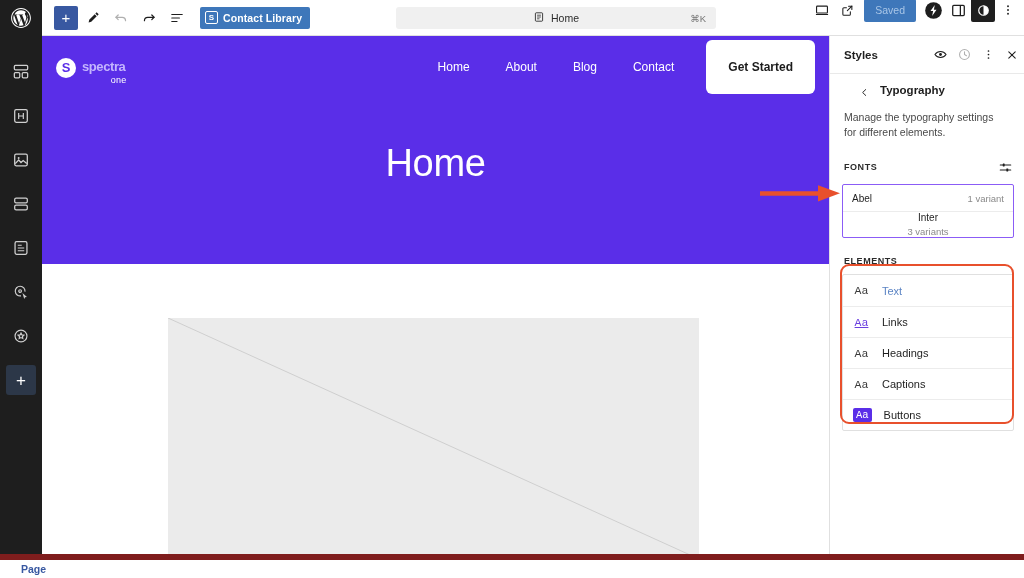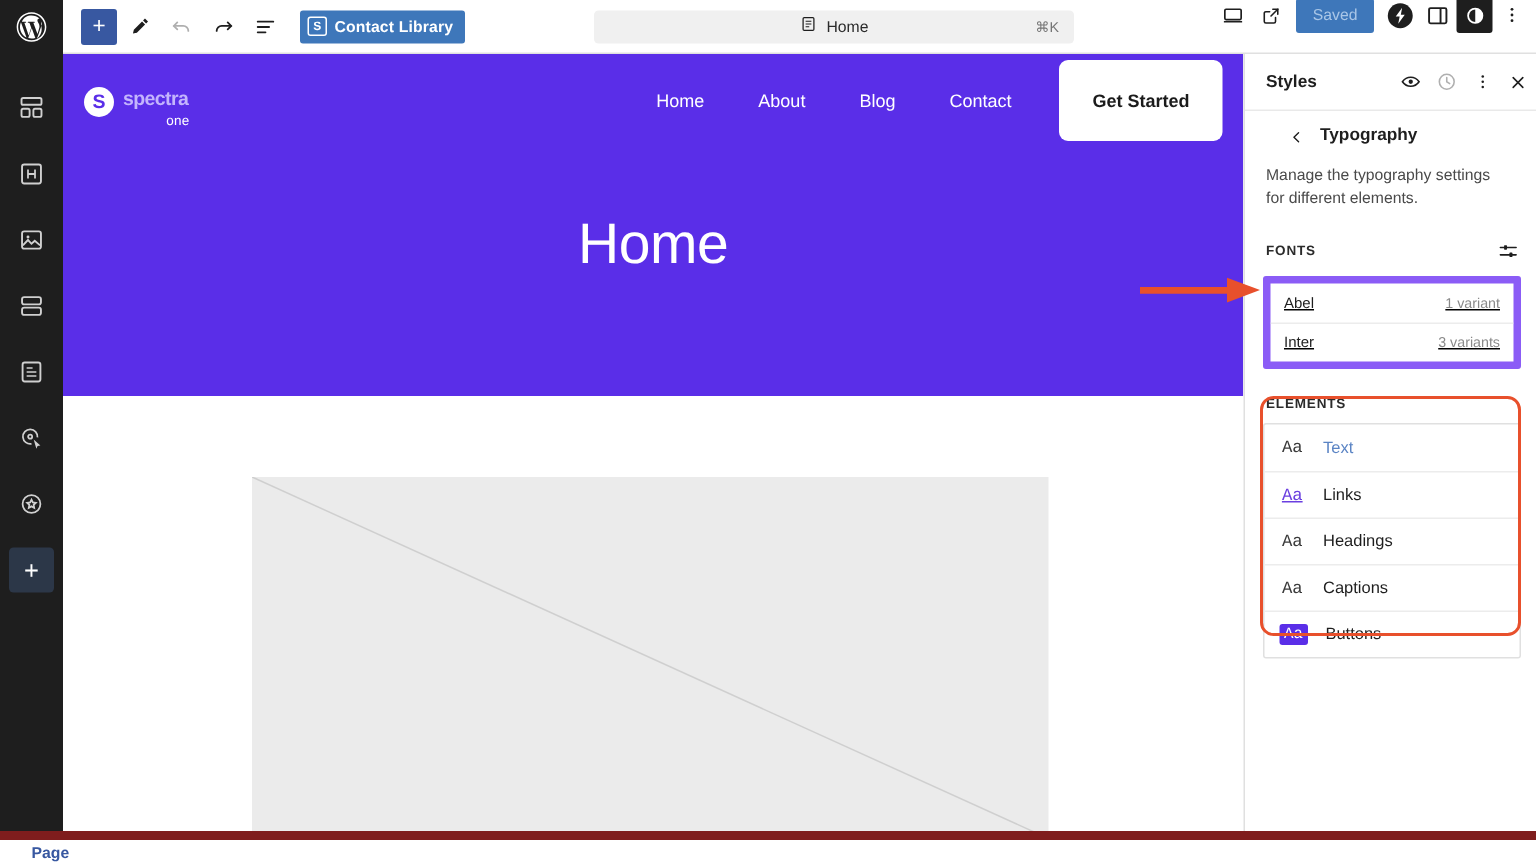--- a/index.html
+++ b/index.html
@@ -189,27 +189,27 @@
     padding: 18px 10px 6px 14px;
   }
   .sb-sec-label {
     font-size: 9px; font-weight: 600; letter-spacing: .55px; color: #2b2b2b;
     text-transform: uppercase;
   }
   .sb-sec-icon { width: 18px; height: 18px; display: flex; align-items: center; justify-content: center; cursor: pointer; }
 
   .font-list {
     margin: 2px 10px 0 12px;
-    border: 5px solid #8b5cf6; border-radius: 2px; overflow: hidden; text-decoration: underline;
+    border: 1px solid #8b5cf6; border-radius: 2px; overflow: hidden;
   }
   .font-row {
     height: 26px; display: flex; align-items: center; justify-content: space-between;
     padding: 0 9px; cursor: pointer;
   }
-  .font-row + .font-row { border-top: 1px solid #ececec; }
+  .font-row + .font-row { border-top: 1px solid #ececec; flex-direction: column; }
   .font-name { font-size: 10px; color: #1e1e1e; }
   .font-variant { font-size: 9.5px; color: #8a8a8a; }
 
   .elem-list {
     margin: 2px 10px 0 12px;
     border: 1px solid #e0e0e0; border-radius: 2px; overflow: hidden;
     background: #fff;
   }
   .elem-row {
     height: 31px; display: flex; align-items: center; gap: 12px;

